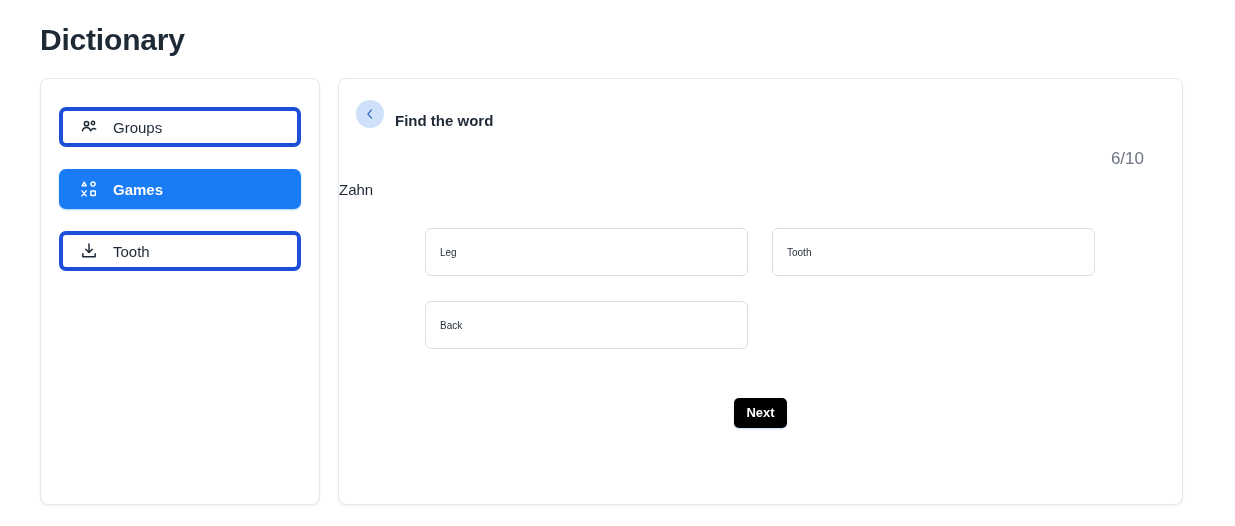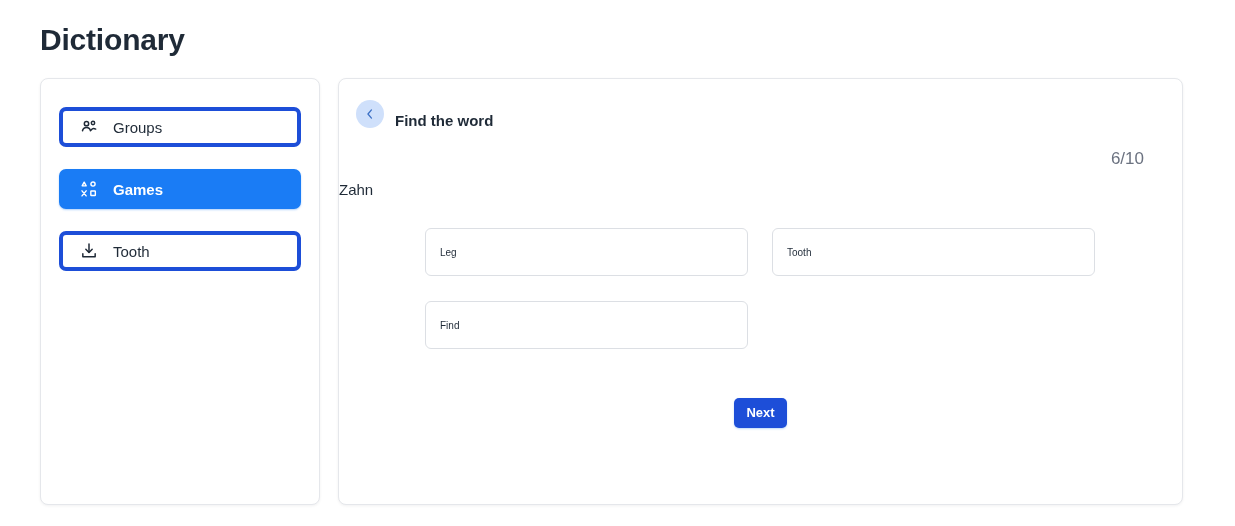--- a/index.html
+++ b/index.html
@@ -185,21 +185,21 @@
   .next-wrap {
     position: absolute;
     left: 0;
     right: 0;
     top: 319px;
     display: flex;
     justify-content: center;
   }
 
   .next-btn {
-    background: #1d4ed8;
+    background: #000000;
     color: #ffffff;
     border: none;
     border-radius: 5px;
     font-family: "Liberation Sans", sans-serif;
     font-size: 13px;
     font-weight: bold;
     padding: 8px 12px;
     cursor: pointer;
     line-height: 1.1;
     box-shadow: 0 1px 2px rgba(43,127,232,0.3);
@@ -271,21 +271,21 @@
     <div class="prompt-word">Zahn</div>
 
     <div class="options-grid">
       <div class="option-box">
         <span>Leg</span>
       </div>
       <div class="option-box">
         <span>Tooth</span>
       </div>
       <div class="option-box">
-        <span>Find</span>
+        <span>Back</span>
       </div>
     </div>
 
     <div class="next-wrap">
       <button class="next-btn">Next</button>
     </div>
 
   </div>
 
 </div>

